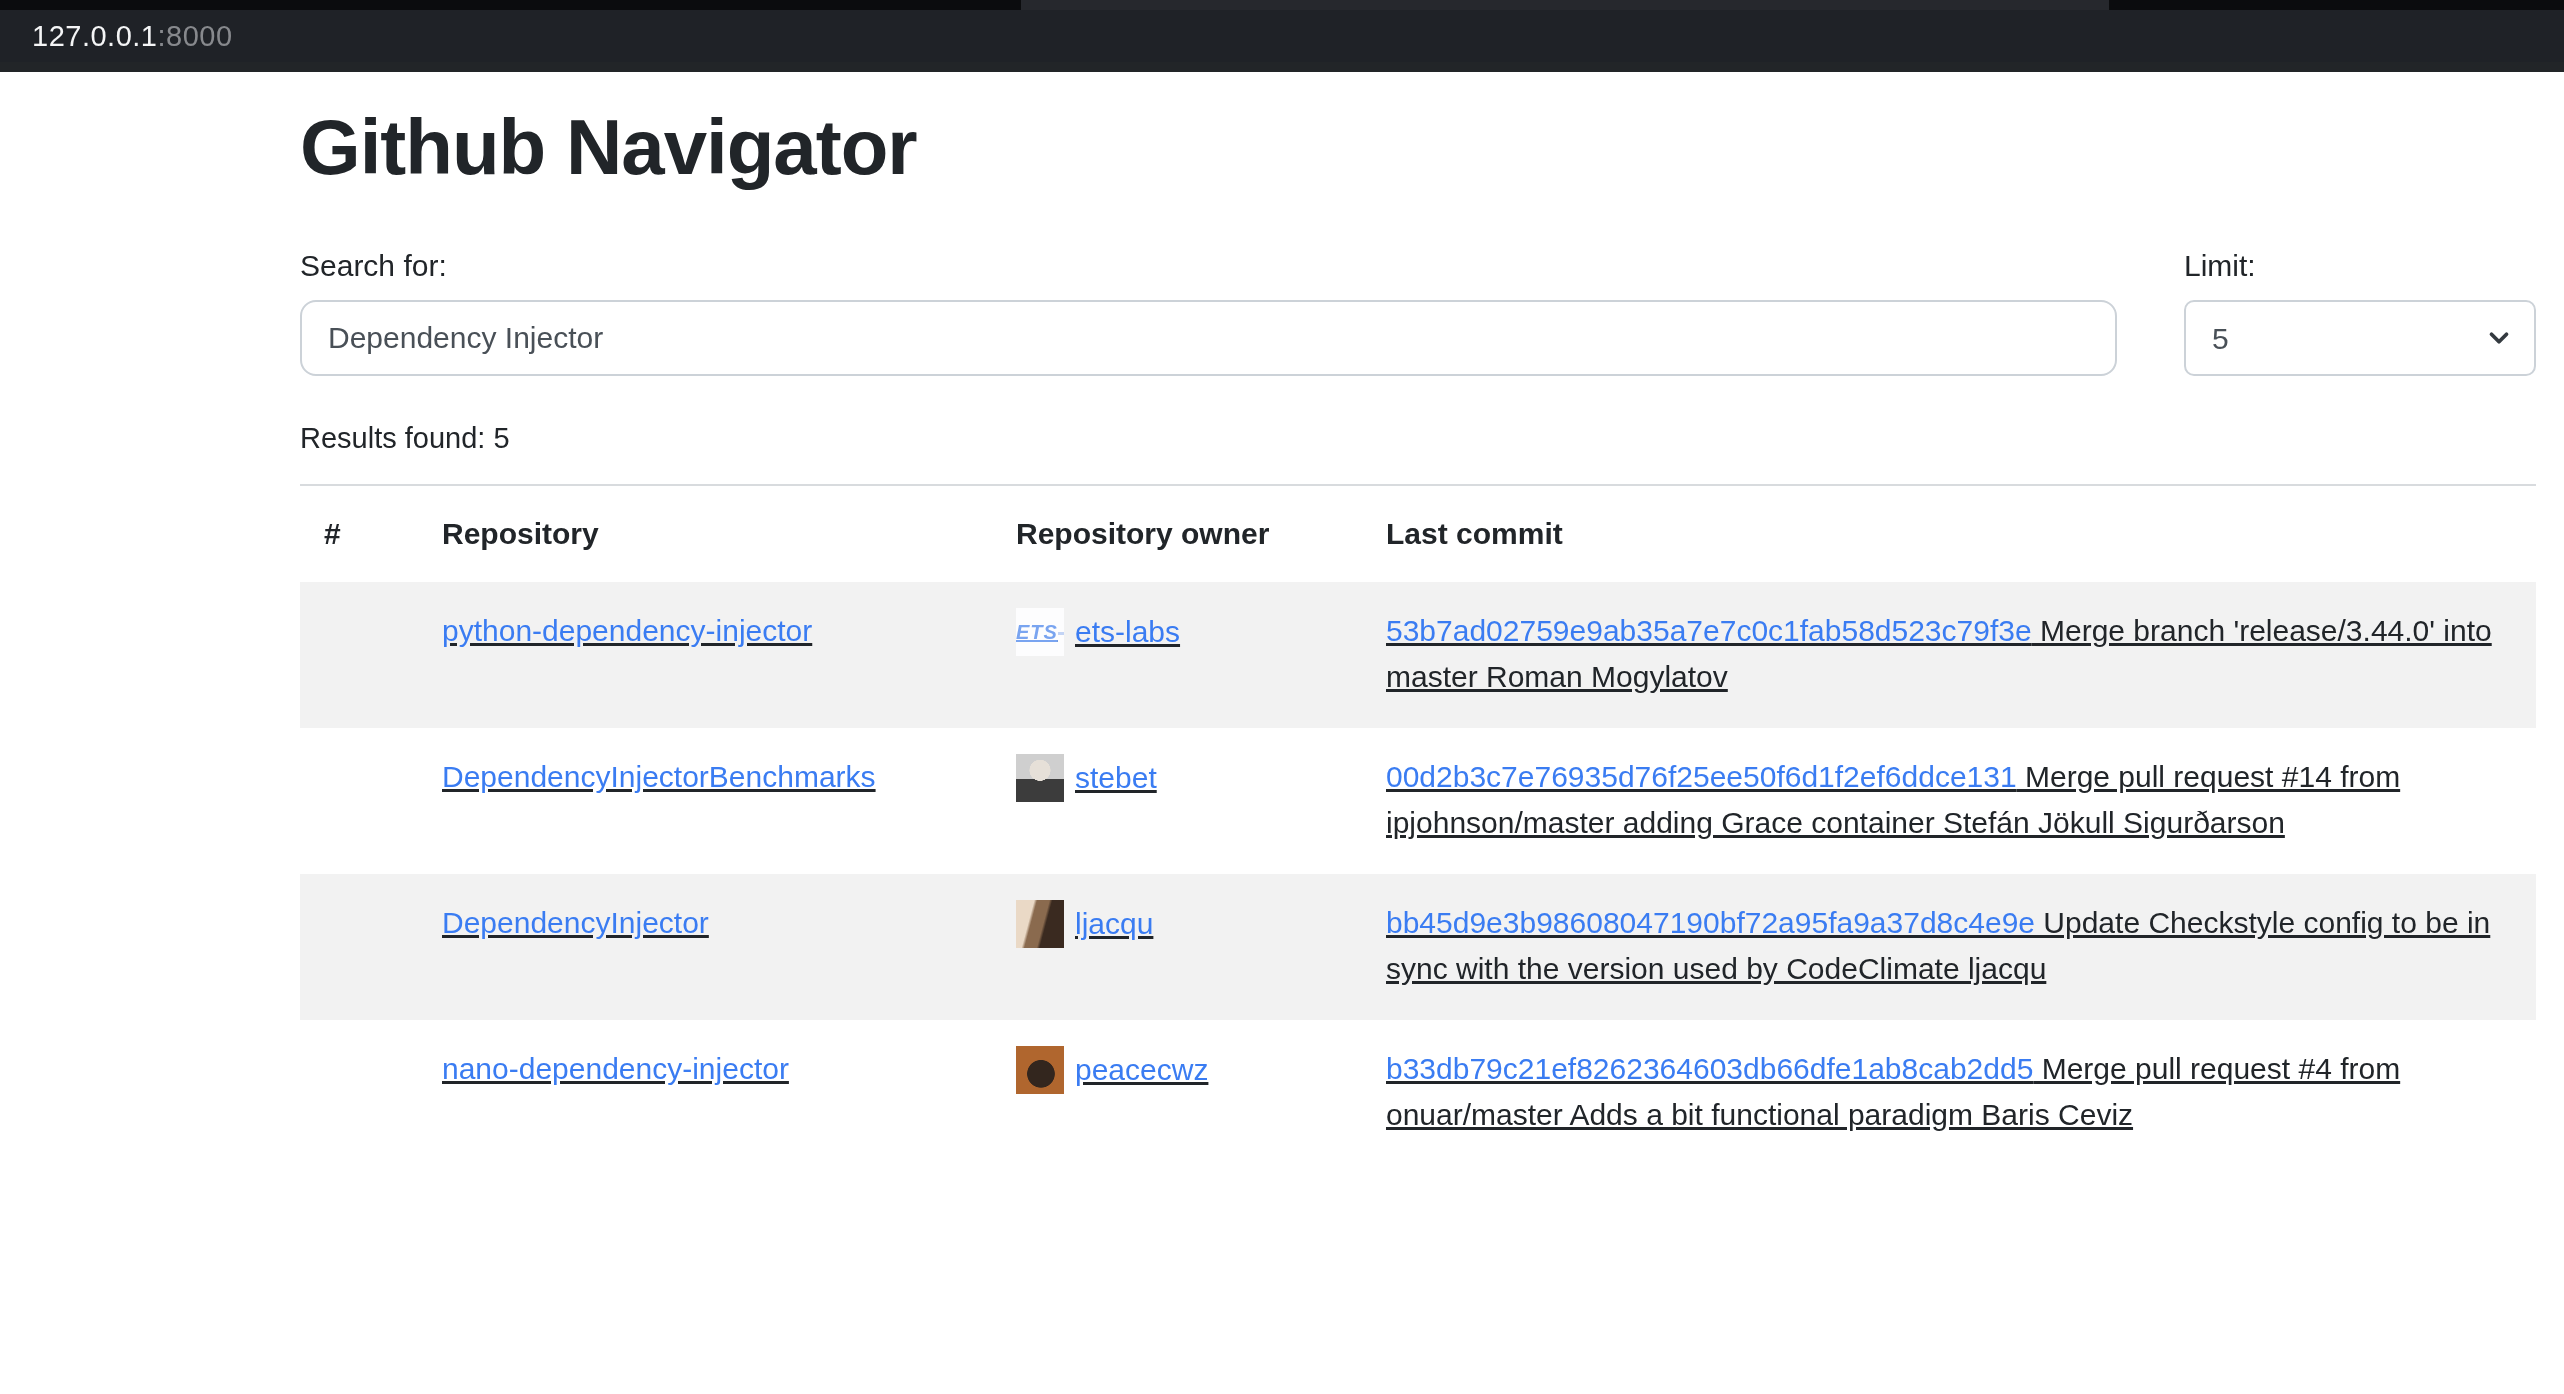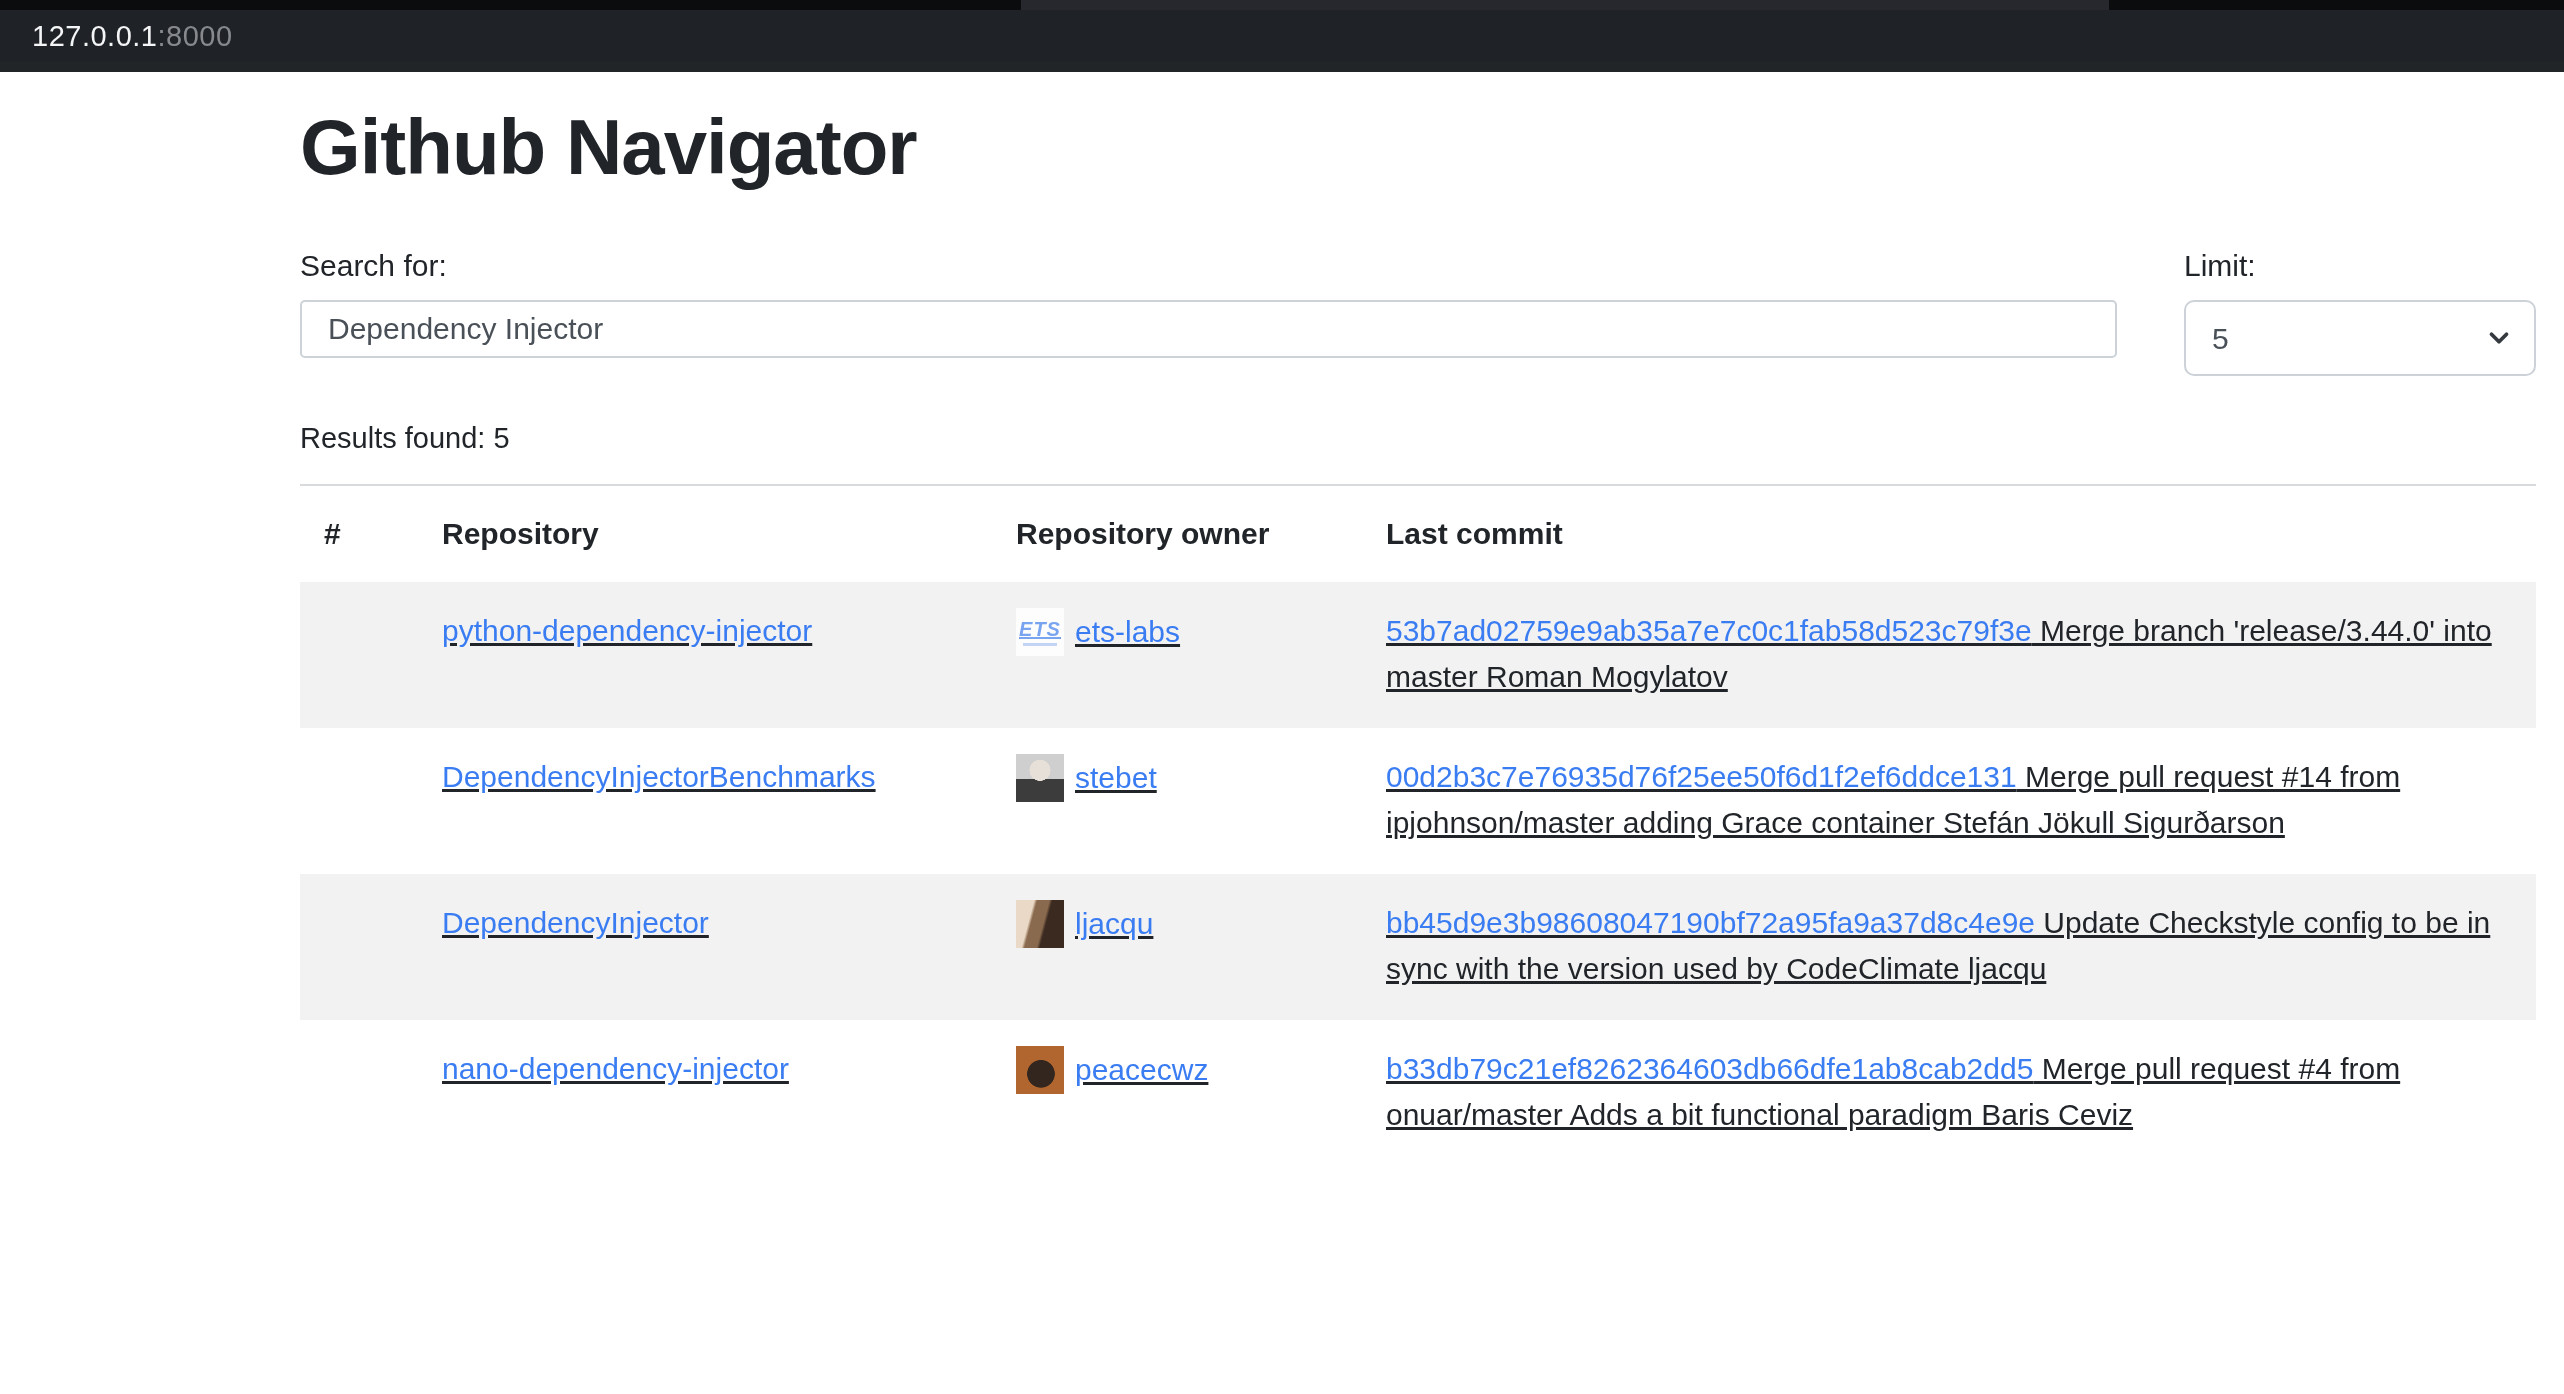--- a/index.html
+++ b/index.html
@@ -22,21 +22,21 @@
   .container{margin-left:300px;width:2236px;}
   h1.page-title{
     margin:28px 0 0 0;font-size:78px;line-height:94px;font-weight:600;
     letter-spacing:-1px;color:#212529;
   }
   .form-row{display:flex;margin-top:54px;align-items:flex-start;gap:48px;}
   .search-group{flex:1 1 auto;}
   .limit-group{flex:0 0 352px;margin-left:19px;}
   .field-label{display:block;font-size:30px;line-height:36px;margin-bottom:16px;color:#212529;}
   .text-input{
-    box-sizing:border-box;width:100%;height:58px;border:2px solid #ccd2d8;border-radius:5px;
+    box-sizing:border-box;width:100%;height:76px;border:2px solid #ccd2d8;border-radius:16px;
     padding:16px 26px;font-size:30px;color:#495057;background:#fff;outline:none;
     font-family:"Liberation Sans","DejaVu Sans",sans-serif;
   }
   .select-wrap{position:relative;}
   select.limit-select{
     -webkit-appearance:none;appearance:none;box-sizing:border-box;width:100%;height:76px;
     border:2px solid #ccd2d8;border-radius:10px;padding:0 60px 0 26px;font-size:30px;
     color:#495057;background:#fff;outline:none;
     font-family:"Liberation Sans","DejaVu Sans",sans-serif;
   }
@@ -58,21 +58,21 @@
   .col-idx{width:70px;}
   .col-repo{width:526px;}
   .col-owner{width:322px;}
   a.app-link{color:#3a7cf2;text-decoration:none;}
   .owner{display:flex;align-items:center;gap:11px;}
   .commit{margin:0;max-width:1150px;}
   .commit-msg{color:#212529;}
   
   .avatar{width:48px;height:48px;flex:0 0 48px;display:block;}
   .avatar--ets-labs-logo{
-    background:#fdfdfe;display:flex;flex-direction:column;align-items:center;justify-content:center;
+    background:#fdfdfe;display:flex;flex-direction:row;align-items:center;justify-content:center;
   }
   .avatar--ets-labs-logo .ets-text{
     font-style:italic;font-weight:bold;font-size:20px;color:#79a4f0;
     text-decoration:underline;letter-spacing:1px;line-height:22px;
   }
   .avatar--ets-labs-logo .ets-sub{margin-top:3px;height:3px;width:34px;background:#c3d4f5;}
   .avatar--stebet-photo{
     background:
       radial-gradient(circle at 50% 34%, #e6e0d8 0 26%, rgba(0,0,0,0) 27%),
       linear-gradient(180deg,#cfcfcf 0 52%, #3c3c3c 53% 100%);

